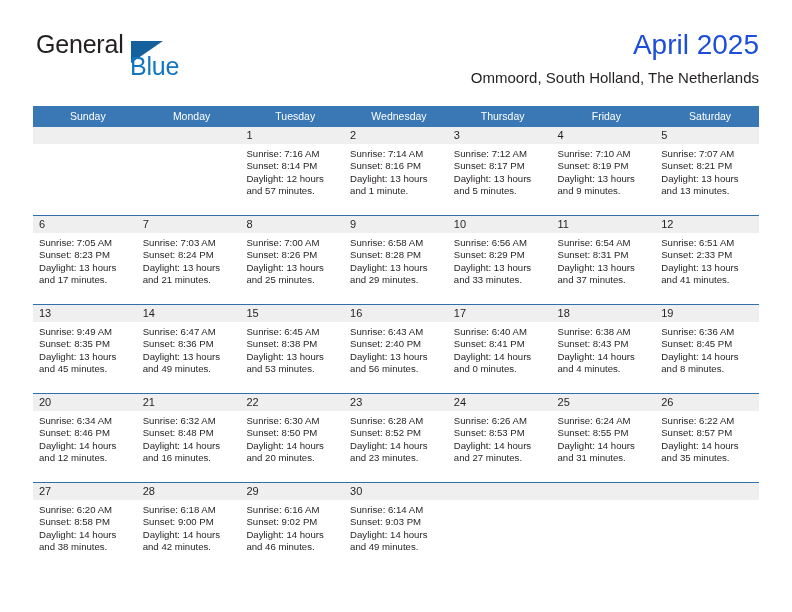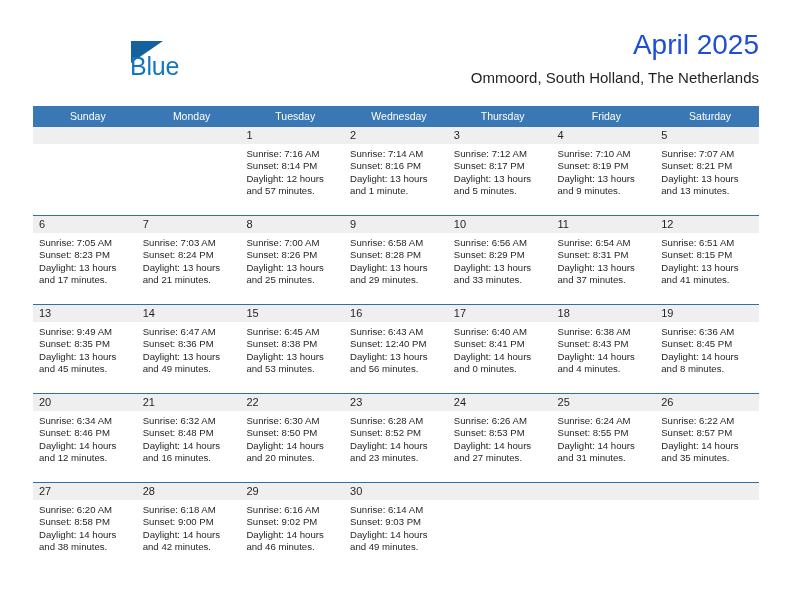--- a/index.html
+++ b/index.html
@@ -139,20 +139,21 @@
   }
 </style>
 </head>
 <body>
 
 <div class="page">
 
   <div class="header">
 
     <div class="brand">
+      <span class="brand-general">General</span>
       <span class="brand-tri"></span>
       <span class="brand-blue">Blue</span>
     </div>
 
     <div class="title-wrap">
       <div class="cal-title">April 2025</div>
       <div class="cal-subtitle">Ommoord, South Holland, The Netherlands</div>
     </div>
 
   </div>
@@ -302,21 +303,21 @@
                 <div>Daylight: 13 hours</div>
                 <div>and 37 minutes.</div>
               </div>
             </div>
           </td>
           <td>
             <div class="daycell">
               <div class="daynum-band">12</div>
               <div class="detail">
                 <div>Sunrise: 6:51 AM</div>
-                <div>Sunset: 8:15 PM</div>
+                <div>Sunset: 2:33 PM</div>
                 <div>Daylight: 13 hours</div>
                 <div>and 41 minutes.</div>
               </div>
             </div>
           </td>
         </tr>
         <tr class="week">
           <td>
             <div class="daycell">
               <div class="daynum-band">13</div>
@@ -348,21 +349,21 @@
                 <div>Daylight: 13 hours</div>
                 <div>and 53 minutes.</div>
               </div>
             </div>
           </td>
           <td>
             <div class="daycell">
               <div class="daynum-band">16</div>
               <div class="detail">
                 <div>Sunrise: 6:43 AM</div>
-                <div>Sunset: 12:40 PM</div>
+                <div>Sunset: 2:40 PM</div>
                 <div>Daylight: 13 hours</div>
                 <div>and 56 minutes.</div>
               </div>
             </div>
           </td>
           <td>
             <div class="daycell">
               <div class="daynum-band">17</div>
               <div class="detail">
                 <div>Sunrise: 6:40 AM</div>

